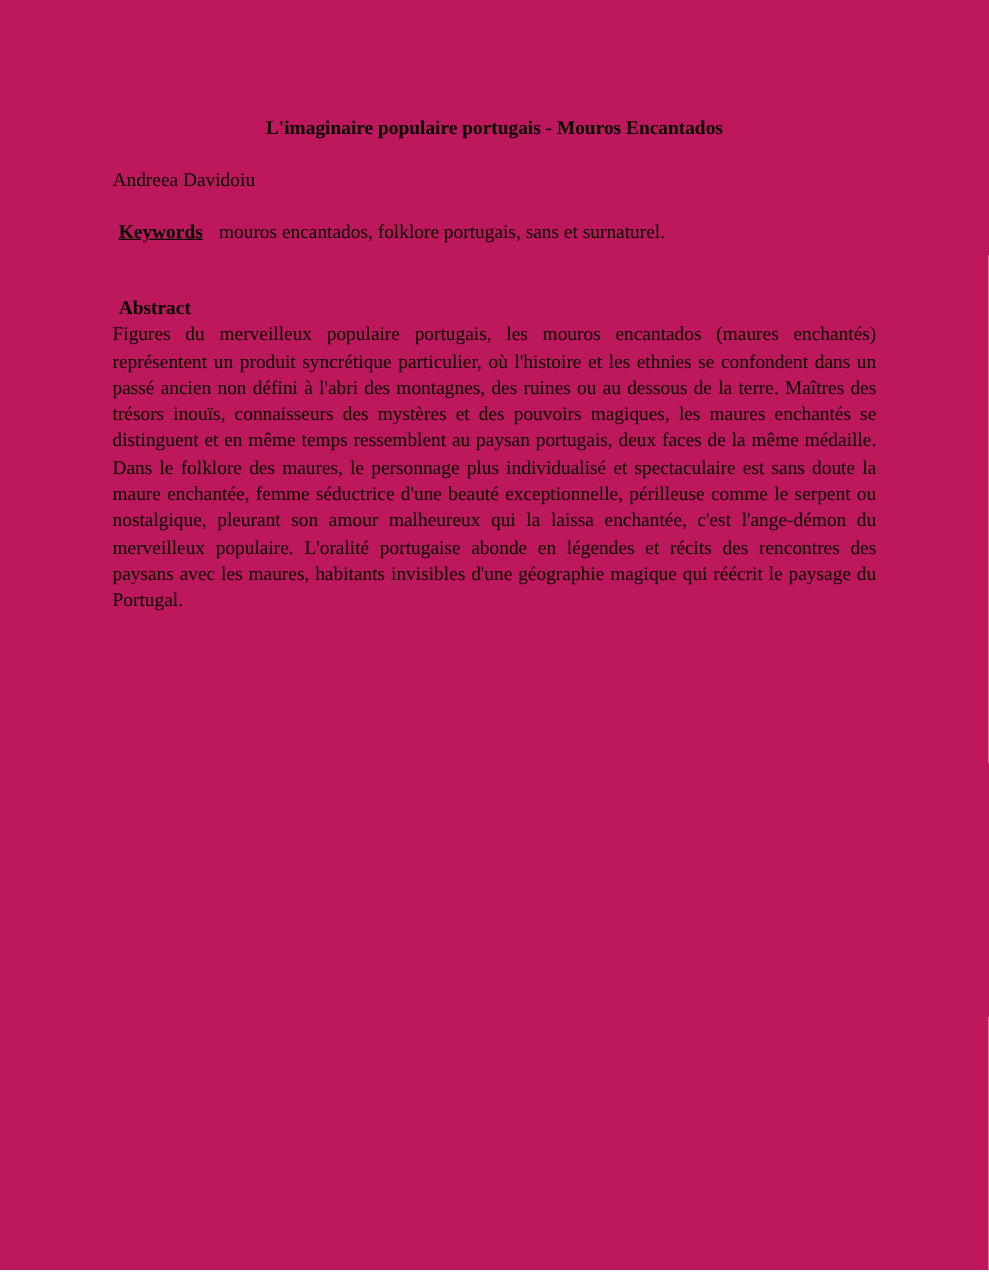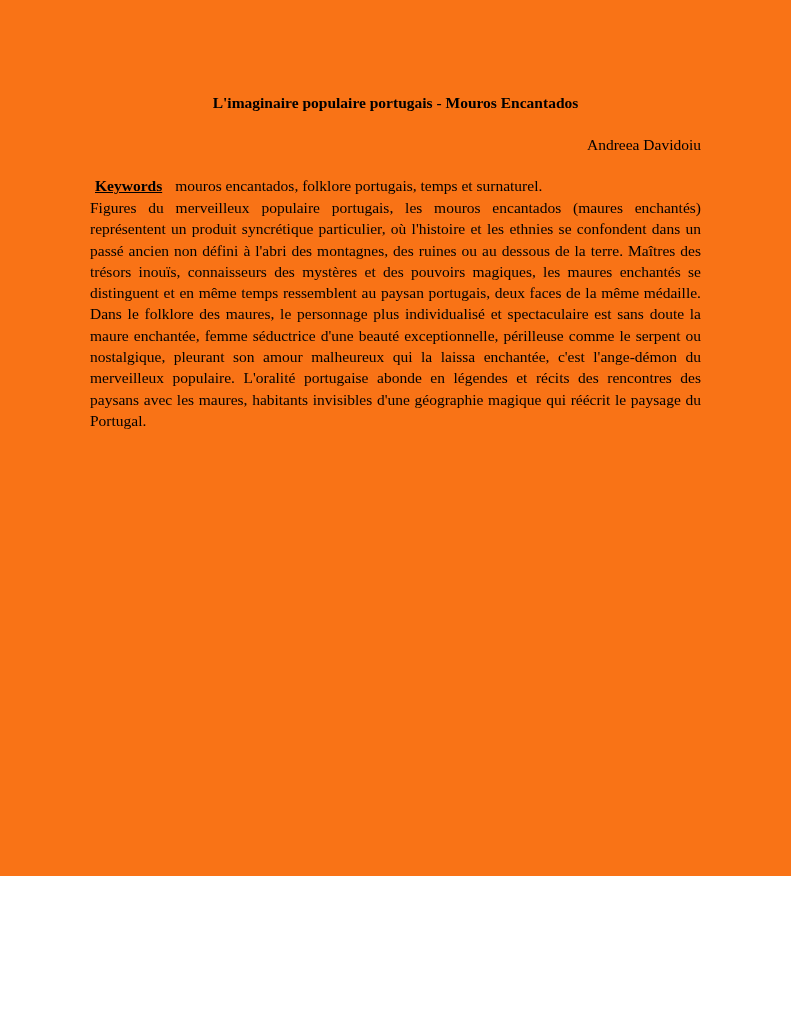--- a/index.html
+++ b/index.html
@@ -3,22 +3,22 @@
 <meta charset="utf-8">
 <style>
   html, body {
     margin: 0;
     padding: 0;
     background: #ffffff;
   }
   .page {
     position: relative;
     width: 791px;
-    height: 876px;
-    background: #f97316;
+    height: 1016px;
+    background: #be185d;
     color: #000000;
     font-family: "Liberation Serif", serif;
     font-size: 15.5px;
     overflow: hidden;
     box-sizing: border-box;
   }
   .content {
     position: absolute;
     top: 92px;
     left: 90px;
@@ -28,21 +28,20 @@
     font-size: 15.5px;
     font-weight: bold;
     text-align: center;
     margin: 0 0 20px 0;
     line-height: 21px;
   }
   .author-line,
   .email-line {
     margin: 0;
     line-height: 23px;
-    text-align: right;
   }
   .keywords-line {
     margin: 18px 0 0 0;
     padding-left: 5px;
     line-height: 23px;
   }
   .keywords-label {
     font-weight: bold;
     margin-right: 13px;
     text-decoration: underline;
@@ -64,20 +63,21 @@
 
 <div class="page">
   <div class="content">
 
     <h1 class="doc-title">L'imaginaire populaire portugais - Mouros Encantados</h1>
 
     <p class="author-line">Andreea Davidoiu</p>
 
 
     <p class="keywords-line">
-      <span class="keywords-label">Keywords</span><span class="keywords-text">mouros encantados, folklore portugais, temps et surnaturel.</span>
+      <span class="keywords-label">Keywords</span><span class="keywords-text">mouros encantados, folklore portugais, sans et surnaturel.</span>
     </p>
 
+    <p class="abstract-heading">Abstract</p>
 
     <p class="abstract-text">Figures du merveilleux populaire portugais, les mouros encantados (maures enchantés) représentent un produit syncrétique particulier, où l'histoire et les ethnies se confondent dans un passé ancien non défini à l'abri des montagnes, des ruines ou au dessous de la terre. Maîtres des trésors inouïs, connaisseurs des mystères et des pouvoirs magiques, les maures enchantés se distinguent et en même temps ressemblent au paysan portugais, deux faces de la même médaille. Dans le folklore des maures, le personnage plus individualisé et spectaculaire est sans doute la maure enchantée, femme séductrice d'une beauté exceptionnelle, périlleuse comme le serpent ou nostalgique, pleurant son amour malheureux qui la laissa enchantée, c'est l'ange-démon du merveilleux populaire. L'oralité portugaise abonde en légendes et récits des rencontres des paysans avec les maures, habitants invisibles d'une géographie magique qui réécrit le paysage du Portugal.</p>
 
   </div>
 </div>
 
 </body></html>

